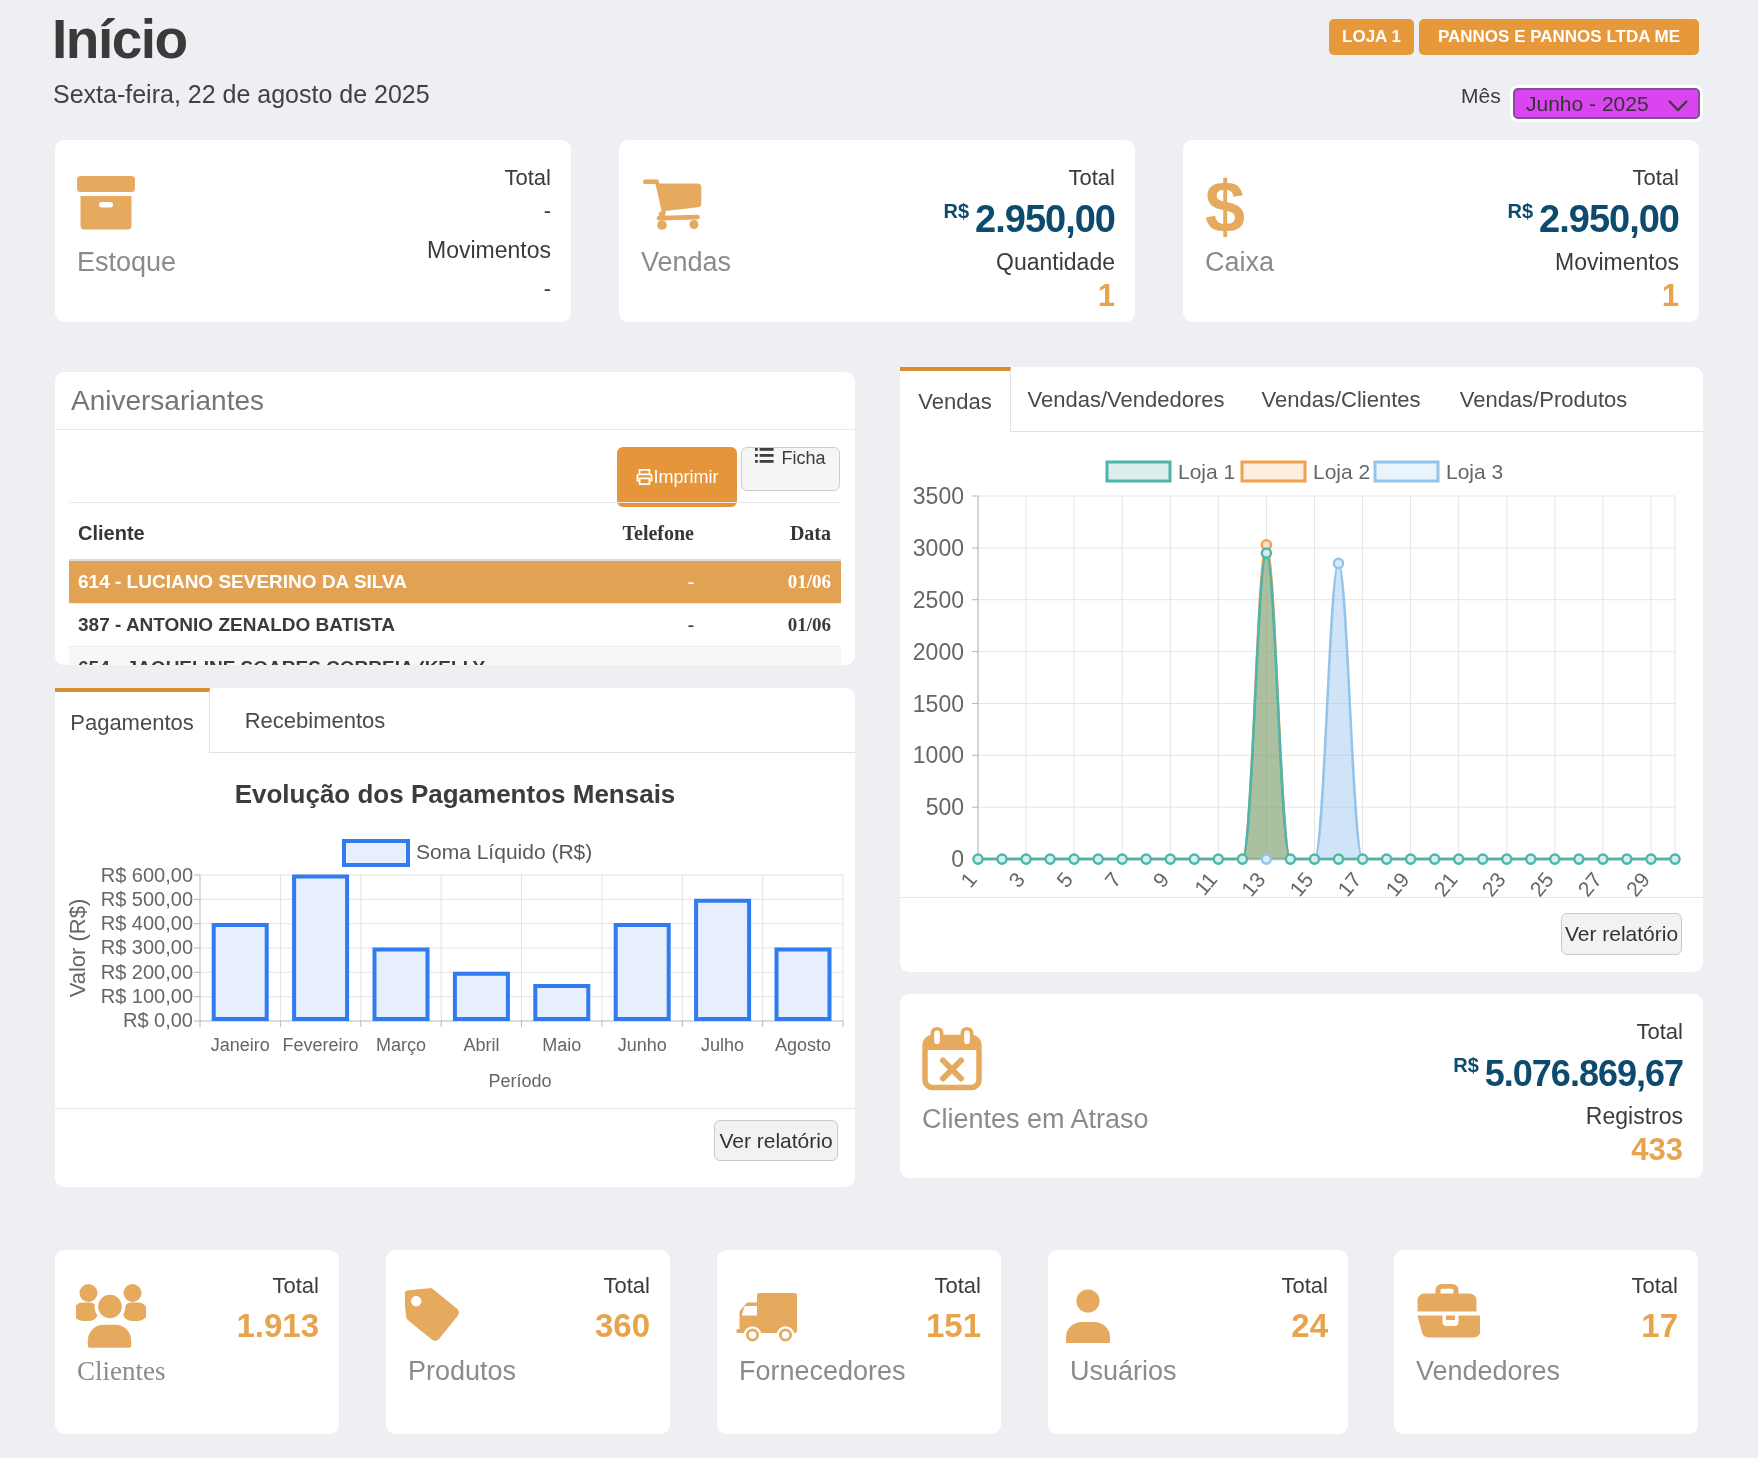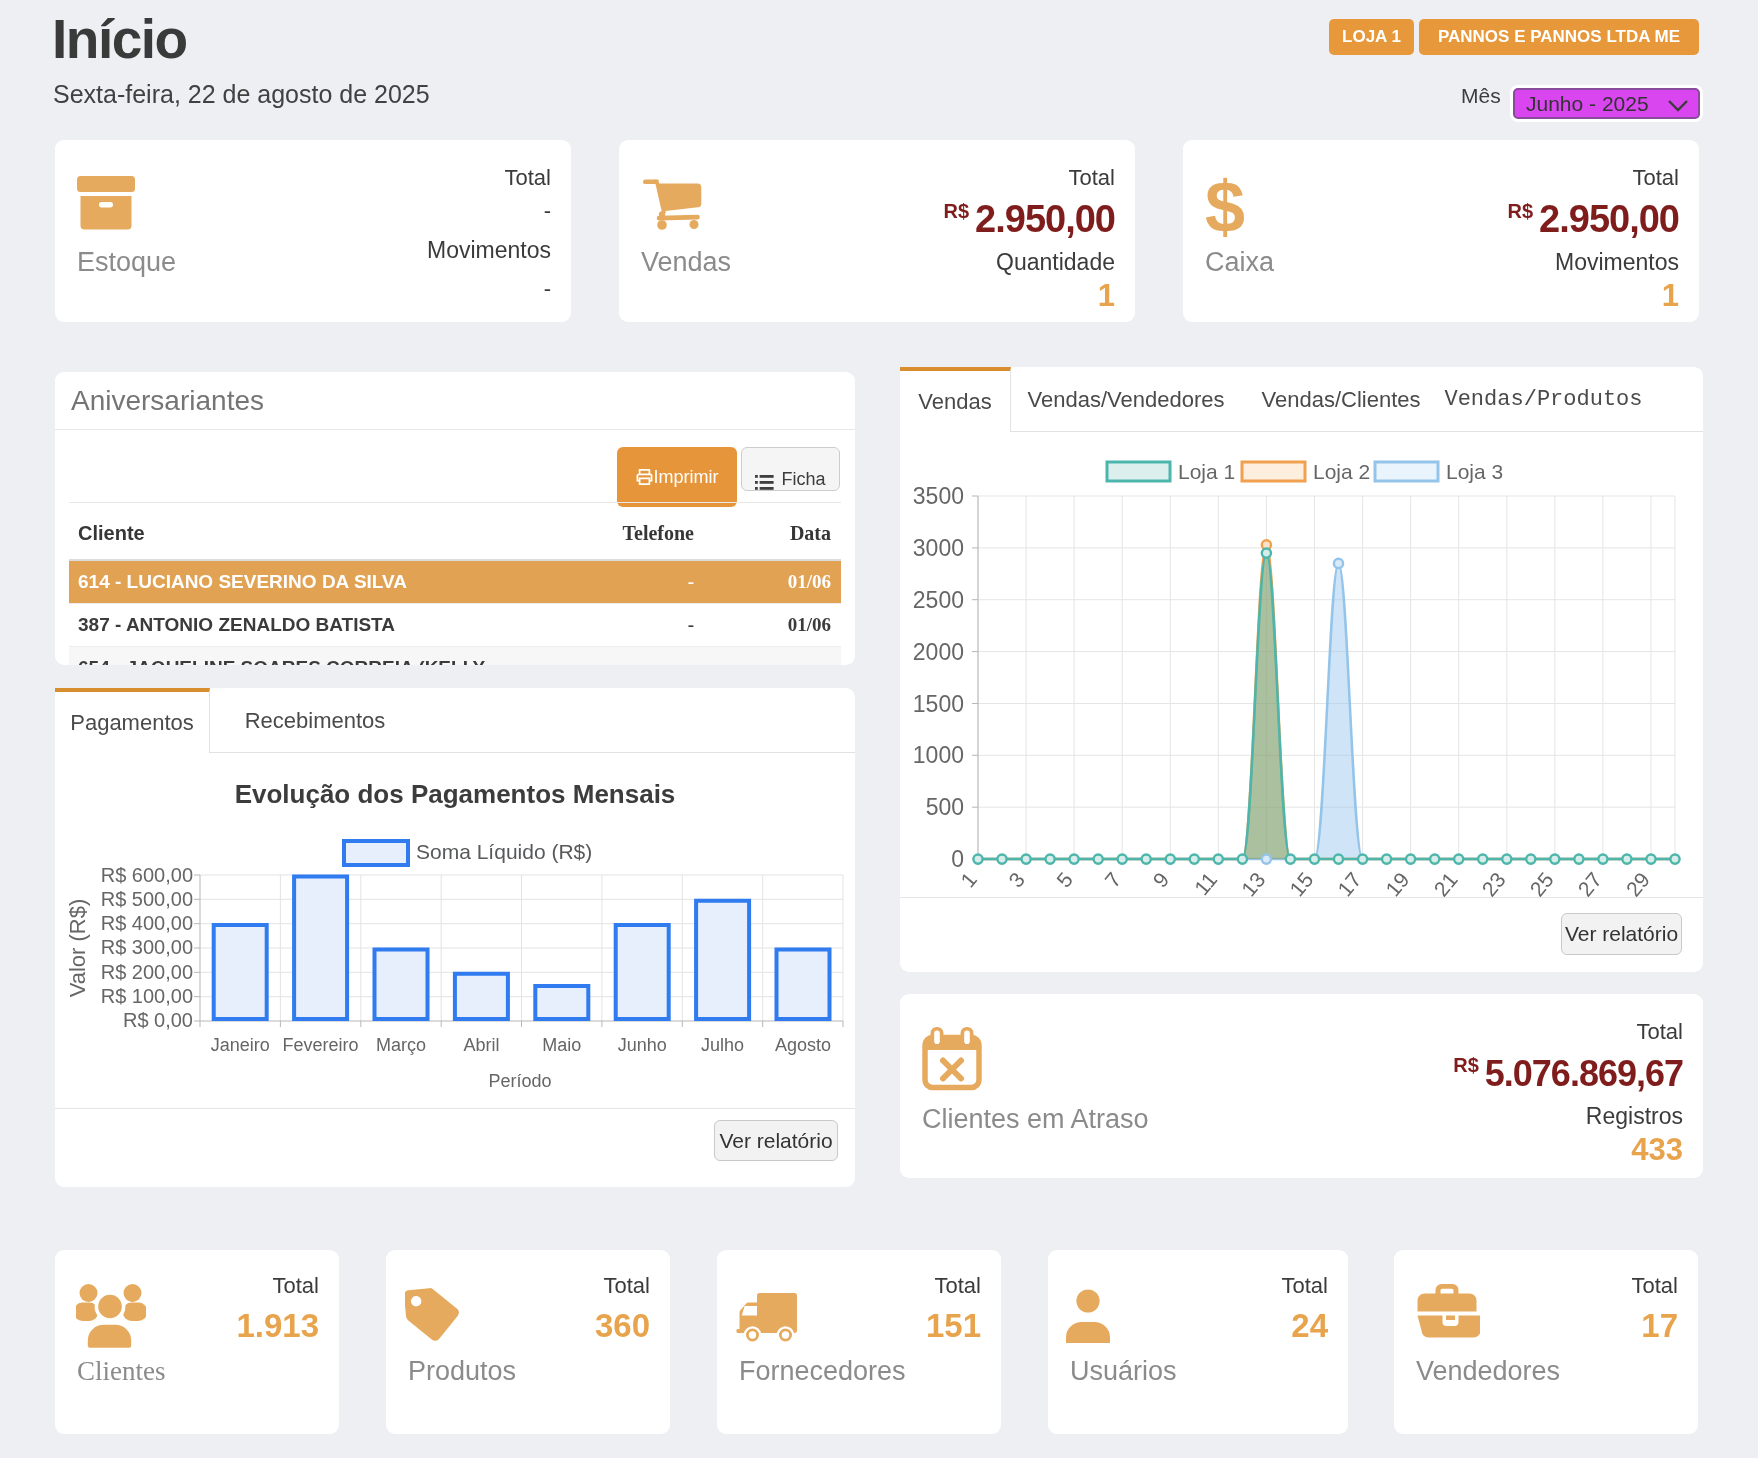--- a/index.html
+++ b/index.html
@@ -11,31 +11,31 @@
 .date { left:53px; top:80px; font-size:25px; color:#414141; }
 .topbtn { position:absolute; top:19px; height:36px; white-space:nowrap; background:#e6983b; color:#fff; font-weight:bold; font-size:17px; border-radius:5px; display:flex; align-items:center; justify-content:center; padding:0 16px; }
 .mes-label { left:1461px; top:84px; width:47px; text-align:left; font-size:21px; color:#3d3d3d; }
 .mes-select { left:1513px; top:88px; width:187px; height:31px; background:#d946ef; border:2px solid #8a4a9b; border-radius:5px; box-shadow:0 0 0 3px #fff; display:flex; align-items:center; font-size:21px; color:#333; padding-left:11px; }
 .mes-select svg { position:absolute; right:9px; top:9px; }
 
 
 .statlabel { position:absolute; left:22px; top:107px; font-size:27px; color:#8b8b8b; }
 .s-right { position:absolute; right:20px; top:24px; text-align:right; }
 .s-total { font-size:22px; color:#3b3b3b; line-height:28px; }
-.s-money { line-height:38px; color:#7f1d1d; font-weight:bold; }
+.s-money { line-height:38px; color:#0c4a6e; font-weight:bold; }
 .s-money .rs { font-size:20px; vertical-align:14px; padding-right:6px;}
 .s-money .val { font-size:38px; letter-spacing:-1px;}
 .s-label2 { font-size:23px; color:#3b3b3b; line-height:32px; }
 .s-num { font-size:31px; color:#e8a44c; font-weight:bold; line-height:36px; }
 .s-dash { font-size:22px; color:#3b3b3b; line-height:38px; }
 
 
 .panel-title { position:absolute; left:16px; top:13px; font-size:28px; color:#757575; }
 .btn-orange { position:absolute; background:#e6953a; color:#fff; font-size:18px; border-radius:6px; display:flex; align-items:center; justify-content:center; }
-.btn-gray { position:absolute; background:#f5f5f5; color:#3c3c3c; font-size:18px; border:1px solid #ccc; border-radius:6px; display:flex; align-items:flex-end; justify-content:center; }
+.btn-gray { position:absolute; background:#f5f5f5; color:#3c3c3c; font-size:18px; border:1px solid #ccc; border-radius:6px; display:flex; align-items:flex-start; justify-content:center; }
 
 
 .tbl { position:absolute; left:14px; top:130px; width:772px; border-collapse:collapse; font-size:20px; }
 .tbl td { font-size:19px; }
 .tbl th { font-weight:bold; color:#363636; text-align:left; padding:19px 10px 14px 9px; border-top:1px solid #e8e8e8; border-bottom:2px solid #dcdcdc; }
 .tbl td { font-weight:bold; color:#3b3b3b; padding:10px 10px 10px 9px; border-top:1px solid #ededed;margin-top:30px; }
 .tbl .r { text-align:right;font-family:Liberation Serif, serif; }
 .row-hl td { background:#e2a254; color:#fff; }
 .row-str td { background:#f7f7f7; }
 
@@ -235,21 +235,21 @@
   </svg>
   <div class="abs" style="left:0; top:420px; width:800px; height:1px; background:#e5e5e5;"></div>
   <div class="verrel" style="left:659px; top:432px; width:124px; height:41px;">Ver relatório</div>
 </div>
 
 <div class="card" style="left:900px; top:367px; width:803px; height:605px;">
   <div class="tabbar">
     <div class="tab active" style="left:0; width:111px;">Vendas</div>
     <div class="tab" style="left:111px; width:230px;">Vendas/Vendedores</div>
     <div class="tab" style="left:341px; width:200px;">Vendas/Clientes</div>
-    <div class="tab" style="left:541px; width:205px;font-family:Liberation Mono, monospace;">Vendas/Produtos</div>
+    <div class="tab" style="left:541px; width:205px;">Vendas/Produtos</div>
     <div class="tabline" style="left:111px; right:0;"></div>
   </div>
   <svg class="abs" style="left:0; top:65px;" width="803" height="465" viewBox="0 0 803 465">
 
     <rect x="207" y="30" width="63" height="19" fill="#ddefec" stroke="#4db6ac" stroke-width="3"></rect>
     <text x="278" y="47" font-size="21" fill="#666">Loja 1</text>
     <rect x="342" y="30" width="63" height="19" fill="#fdeedd" stroke="#f0a04e" stroke-width="3"></rect>
     <text x="413" y="47" font-size="21" fill="#666">Loja 2</text>
     <rect x="475" y="30" width="63" height="19" fill="#eaf4fc" stroke="#94c4ea" stroke-width="3"></rect>
     <text x="546" y="47" font-size="21" fill="#666">Loja 3</text>

